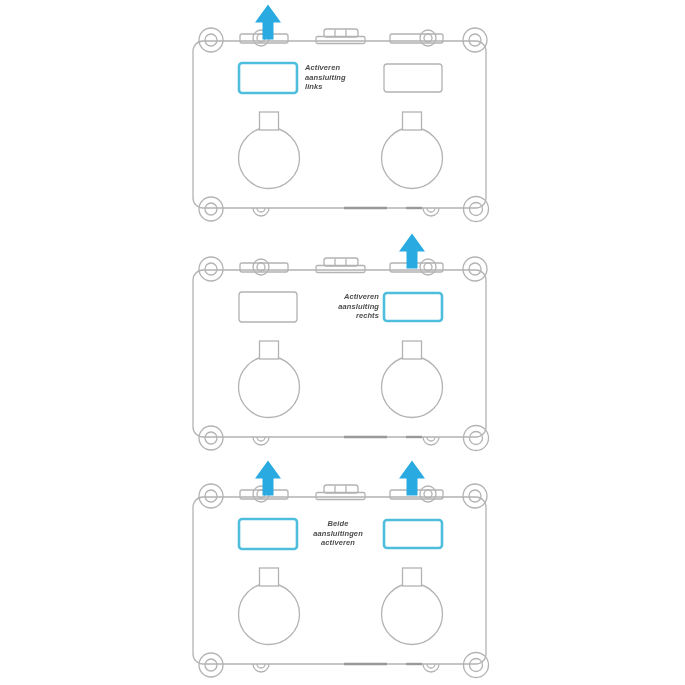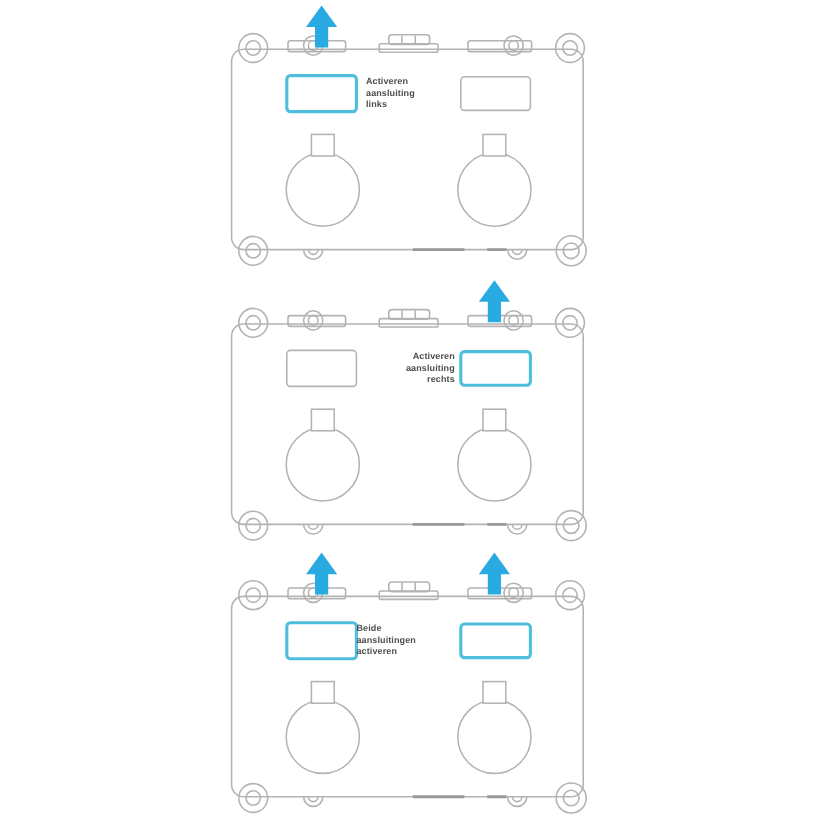--- a/index.html
+++ b/index.html
@@ -9,26 +9,26 @@
   }
   .panel{position:absolute;left:185px;width:310px;height:220px;}
   .panel svg{display:block;width:310px;height:220px;}
   .device-stroke{stroke:var(--outline,#b3b3b3);fill:none;stroke-width:1.3;}
   .slot{fill:#ffffff;stroke:var(--outline,#b3b3b3);stroke-width:1.3;}
   .slot.hl{stroke:var(--highlight,#4fbedd);stroke-width:2.6;}
   .arrow{fill:var(--arrow,#29abe2);}
   .label{
     position:absolute;left:112px;top:60px;width:82px;
     color:var(--text,#4d4d4d);font-size:7.5px;font-weight:bold;
-    line-height:9.6px;letter-spacing:.1px;
+    line-height:9.6px;letter-spacing:.1px;font-style:italic;
   }
   .label span{display:block;}
   .label.align-left{text-align:left;padding-left:8px;}
   .label.align-right{text-align:right;}
-  .label.align-center{}
+  .label.align-center{text-align:center;}
 </style>
 </head>
 <body style="--arrow: #29abe2; --highlight: #4fbedd; --outline: #b3b3b3; --outline_dark: #999999; --text: #4d4d4d;">
 
 <svg width="0" height="0" style="position:absolute" aria-hidden="true">
   <defs>
     <g id="device-base">
 
       <g class="device-stroke">
         <circle cx="26" cy="37" r="12"></circle>

